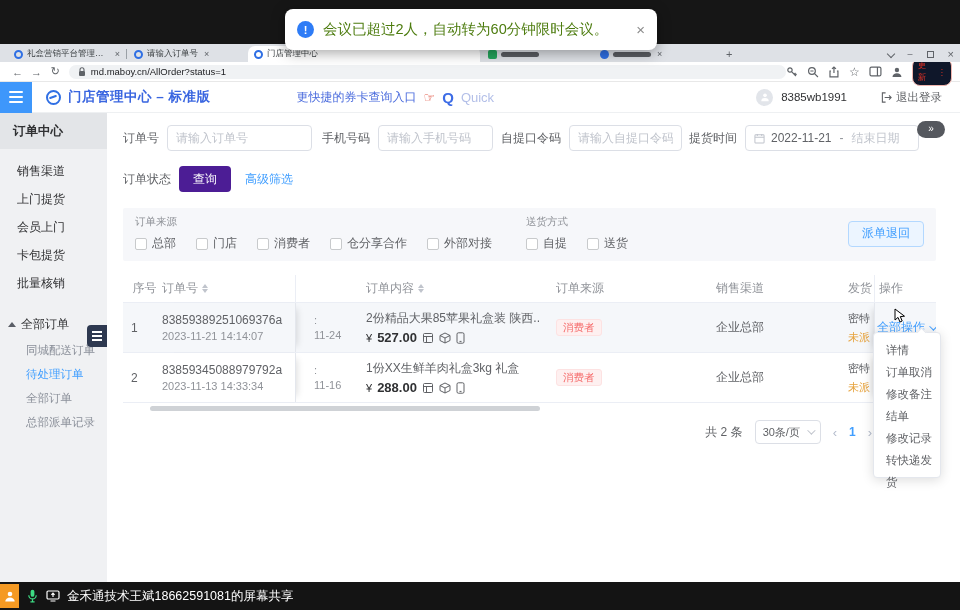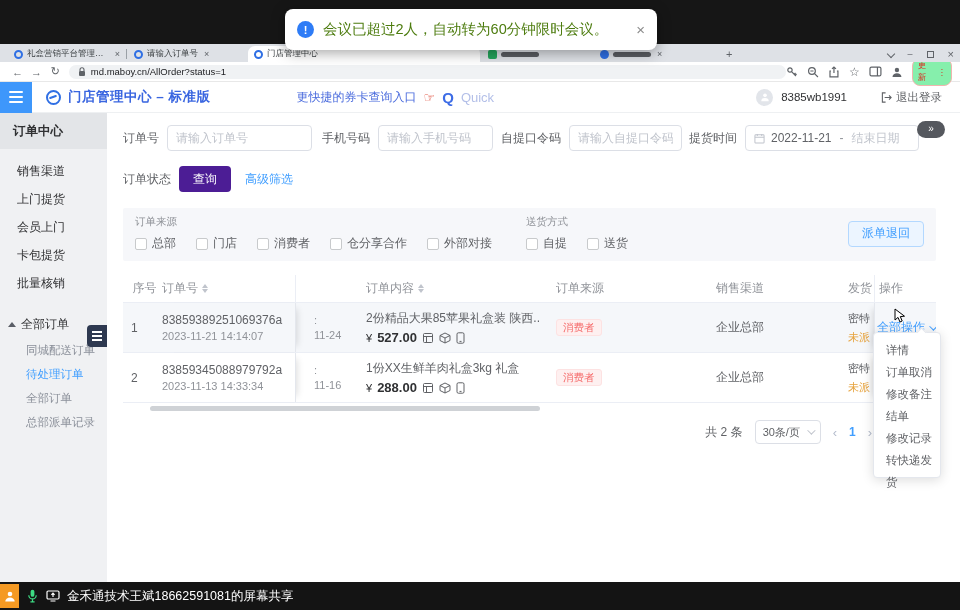--- a/index.html
+++ b/index.html
@@ -27,21 +27,21 @@
           transform:rotate(45deg); display:inline-block; }
   .maxbox { width:7px; height:7px; border:1.2px solid #5f6368; display:inline-block; }
 
   .addressbar { height:20px; background:#fff; display:flex; align-items:center; padding:0 8px;
                 border-bottom:1px solid #e8e8e8; }
   .nav-ic { font-size:11px; color:#5f6368; width:19px; text-align:center; }
   .urlpill { display:flex; align-items:center; gap:5px; background:#f0f2f4; border-radius:8px;
              height:14px; width:720px; margin-left:4px; padding:0 9px; }
   .url { font-size:9.5px; color:#202124; }
   .abar-right { display:flex; align-items:center; gap:9px; margin-left:auto; }
-  .update-pill { display:flex; align-items:center; gap:3px; border:1px solid #f0b5ae; background:#86efac;
+  .update-pill { display:flex; align-items:center; gap:3px; border:1px solid #f0b5ae; background:#0f172a;
                  color:#d93025; border-radius:8px; font-size:8.5px; padding:1px 5px; }
 
   
   .app { height:500px; }
   .app-header { height:31px; background:#fff; display:flex; align-items:center; border-bottom:1px solid #eef0f2; }
   .burger { width:32px; height:31px; background:#3e97fb; display:flex; flex-direction:column;
             justify-content:center; align-items:center; gap:3px; }
   .burger i { width:14px; height:2px; background:#fff; border-radius:1px; }
   .brand { display:flex; align-items:center; gap:7px; margin-left:14px; }
   .brand-logo { width:15px; height:15px; border:2.5px solid #2f6fe4; border-radius:50%; position:relative; }

